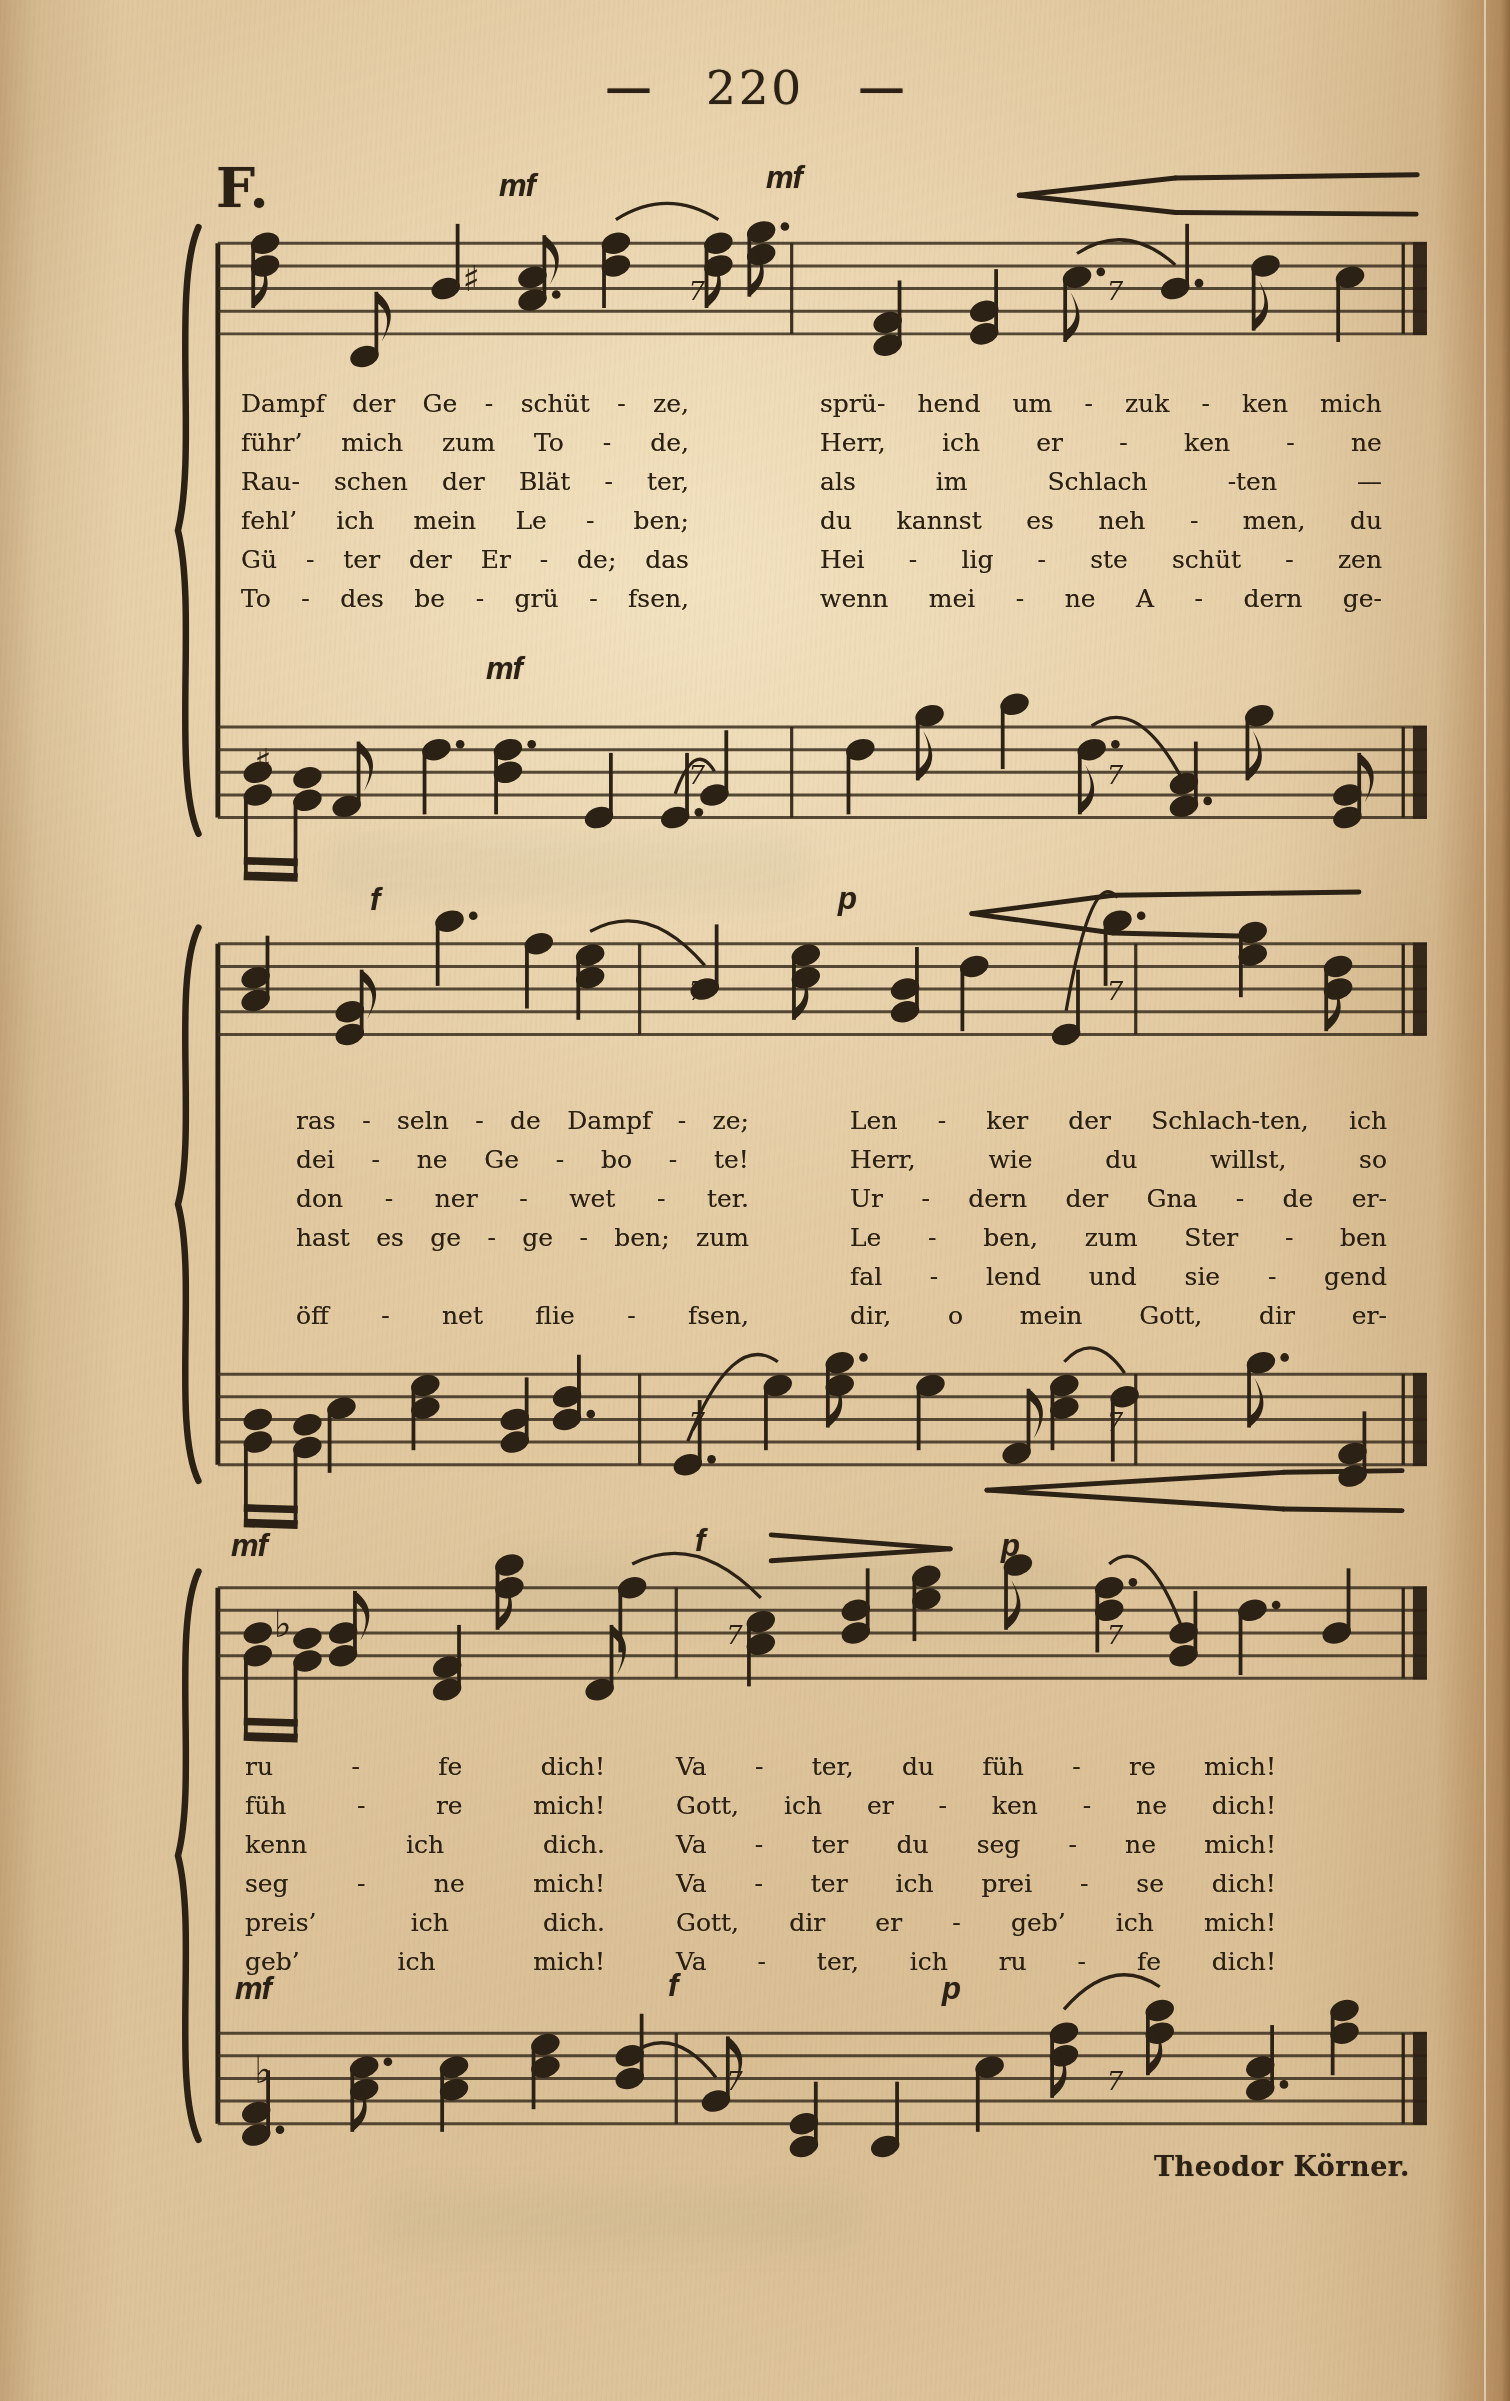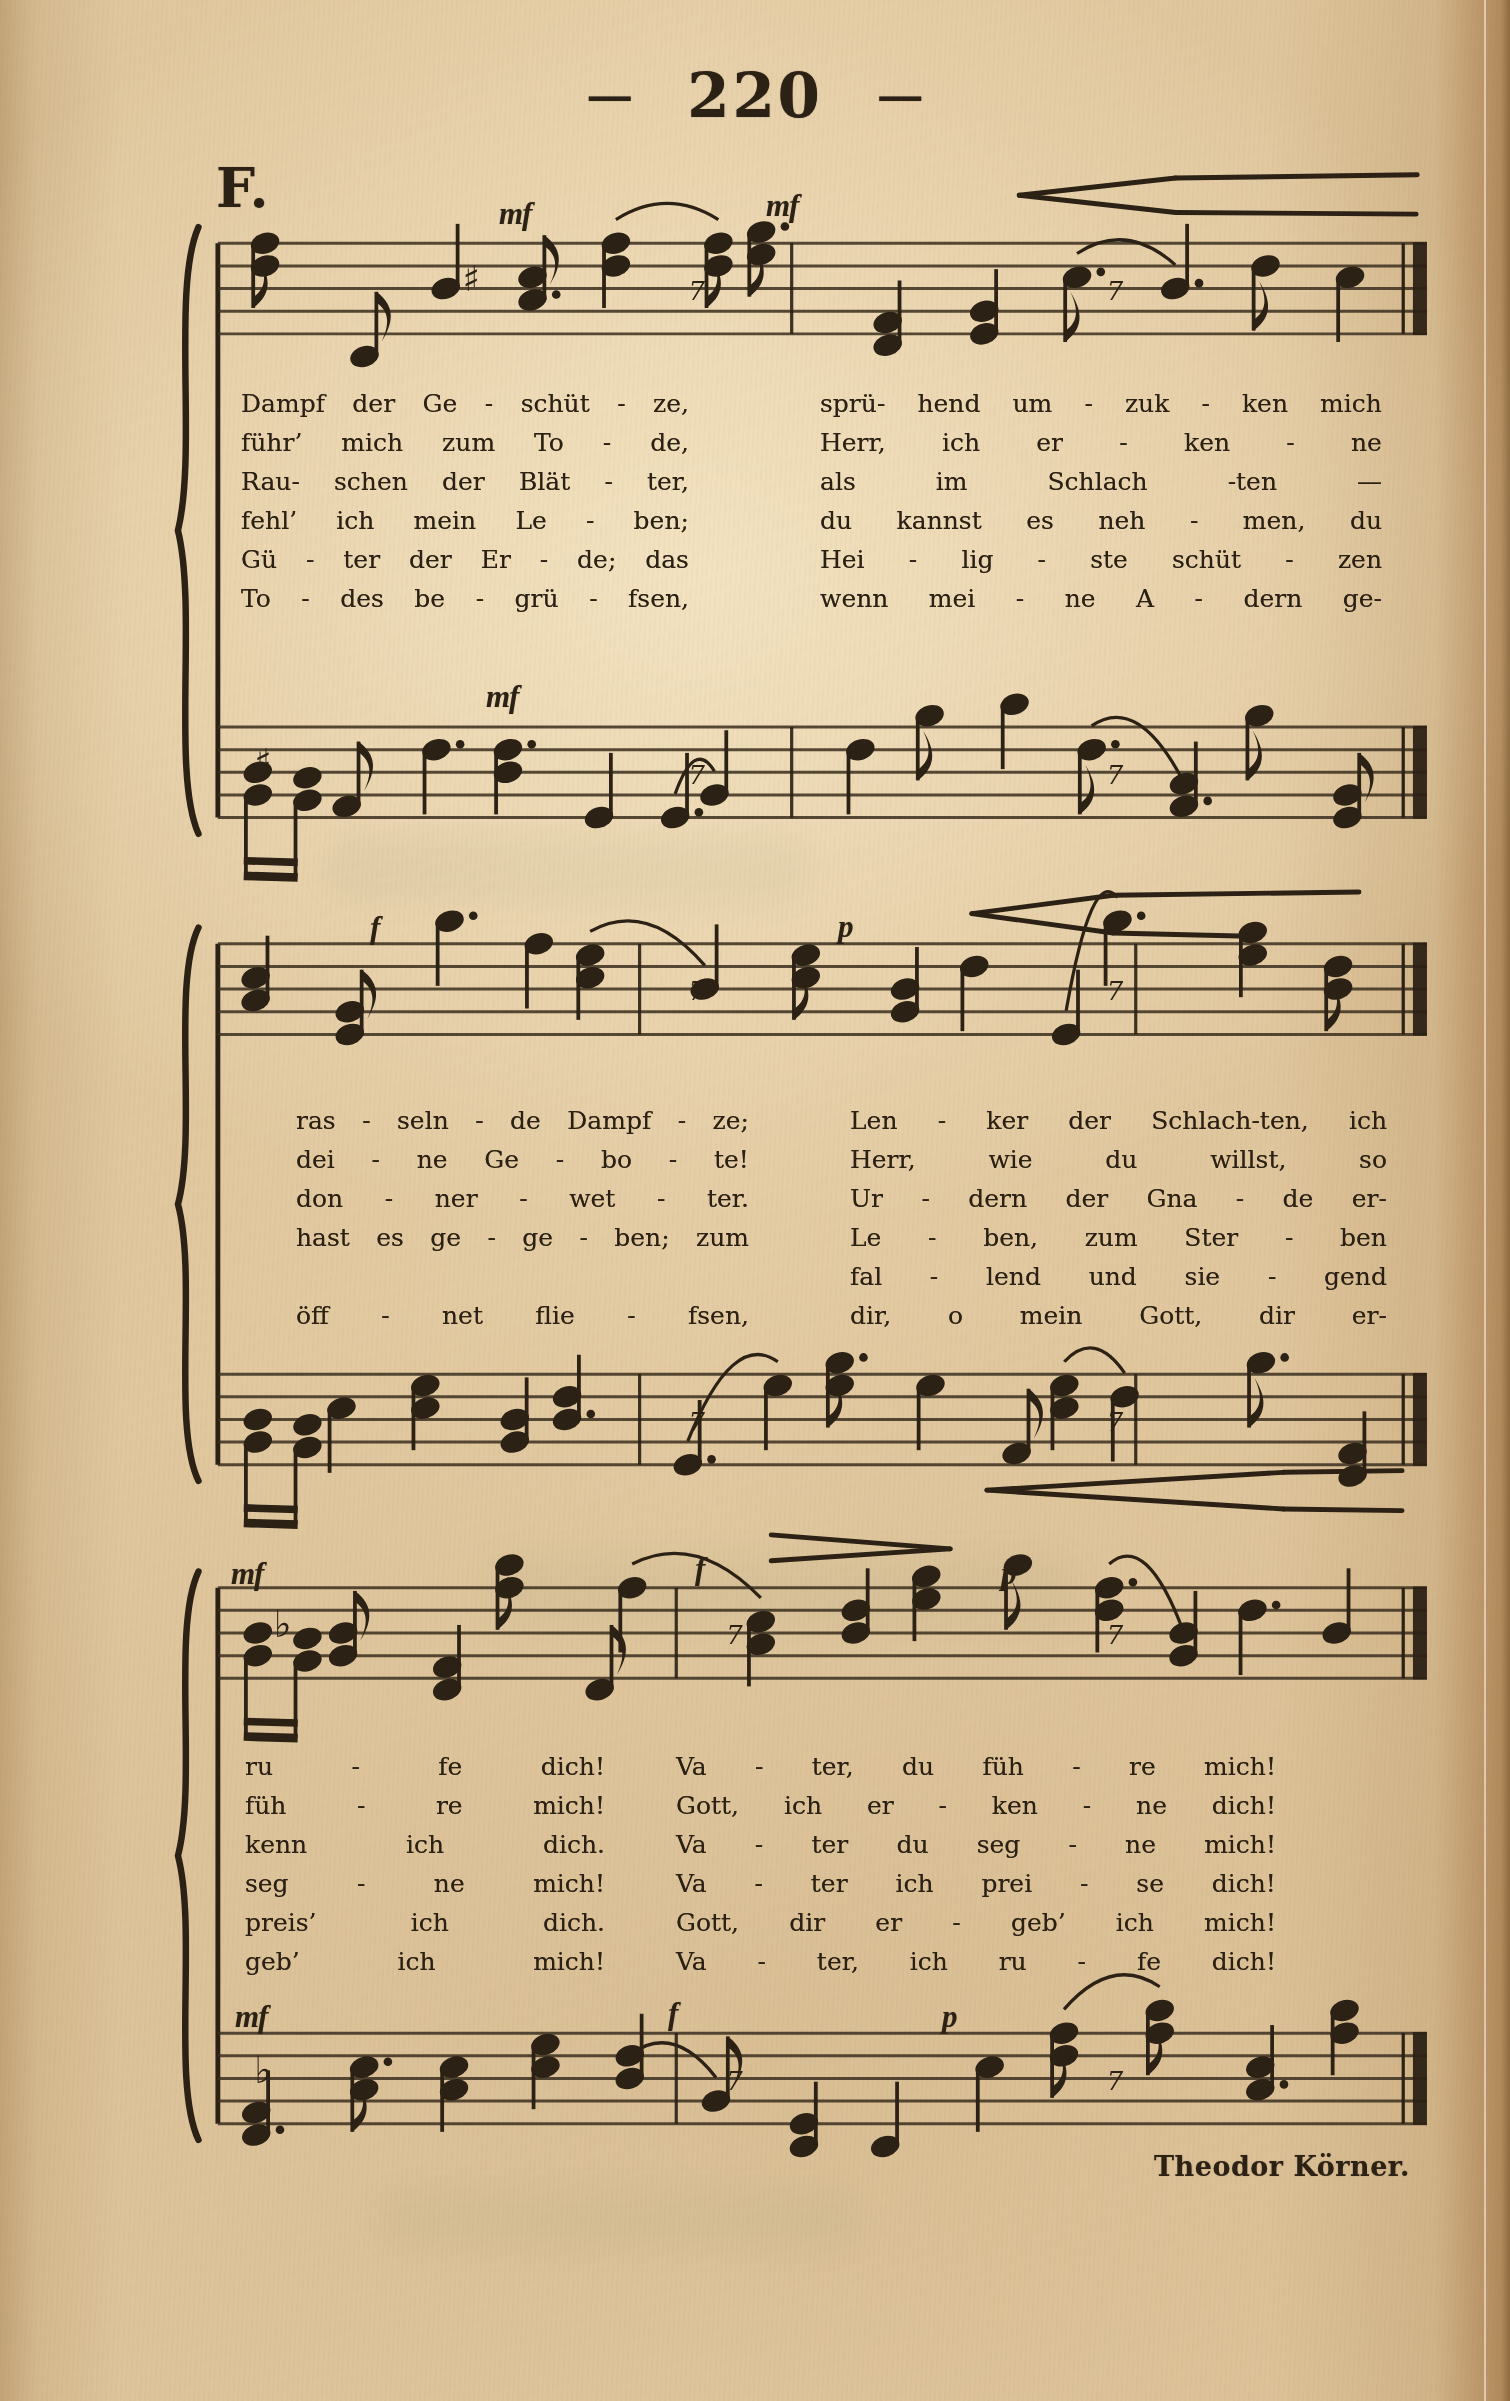--- a/index.html
+++ b/index.html
@@ -14,31 +14,31 @@
       #dcc29a;
   }
   .page::after{ 
     content:'';position:absolute;top:0;right:24px;width:1.6px;height:100%;
     background:rgba(255,255,248,.5);pointer-events:none;
   }
   .smudge{position:absolute;filter:blur(14px);background:rgba(96,112,72,.05);border-radius:32px;}
 
   .pagenum-row{position:absolute;top:60px;left:0;width:100%;
     display:flex;justify-content:center;align-items:center;gap:54px;}
-  .pnum{font-size:61px;font-weight:bold;letter-spacing:2.7px;
+  .pnum{font-size:47px;font-weight:normal;letter-spacing:2.7px;
     text-shadow:0 0 1.1px rgba(43,33,20,.5);}
   .dash{font-size:47px;font-weight:bold;transform:scaleY(.8);text-shadow:0 0 1.1px rgba(43,33,20,.5);}
 
   .flabel{position:absolute;left:216px;top:155px;font-size:55px;font-weight:bold;
     text-shadow:0 0 1.1px rgba(43,33,20,.45);}
 
   svg#music-svg{position:absolute;left:0;top:0;}
 
-  .dyn{position:absolute;font-family:Liberation Serif, serif;font-style:italic;font-weight:bold;
-    font-size:31px;letter-spacing:-1.1px;color:#2b2114;text-shadow:0 0 1.1px rgba(43,33,20,.35);margin-top:28px;}
+  .dyn{position:absolute;font-family:Liberation Sans, sans-serif;font-style:italic;font-weight:bold;
+    font-size:31px;letter-spacing:-1.1px;color:#2b2114;text-shadow:0 0 1.1px rgba(43,33,20,.35);}
   .d1{left:499px;top:168px}   .d2{left:766px;top:160px}
   .d3{left:486px;top:651px}
   .d4{left:370px;top:882px}  .d5{left:838px;top:881px}
   .d6{left:231px;top:1528px}  .d7{left:695px;top:1523px}  .d8{left:1001px;top:1528px}
   .d9{left:235px;top:1971px}  .d10{left:668px;top:1968px} .d11{left:942px;top:1971px}
 
   .lyrics{position:absolute;left:0;width:1510px;}
   .block1{top:384px}.block2{top:1101px}.block3{top:1747px}
   .lyr-row{position:relative;height:39px;}
   .lyr-left,.lyr-right{position:absolute;top:0;display:flex;justify-content:space-between;

